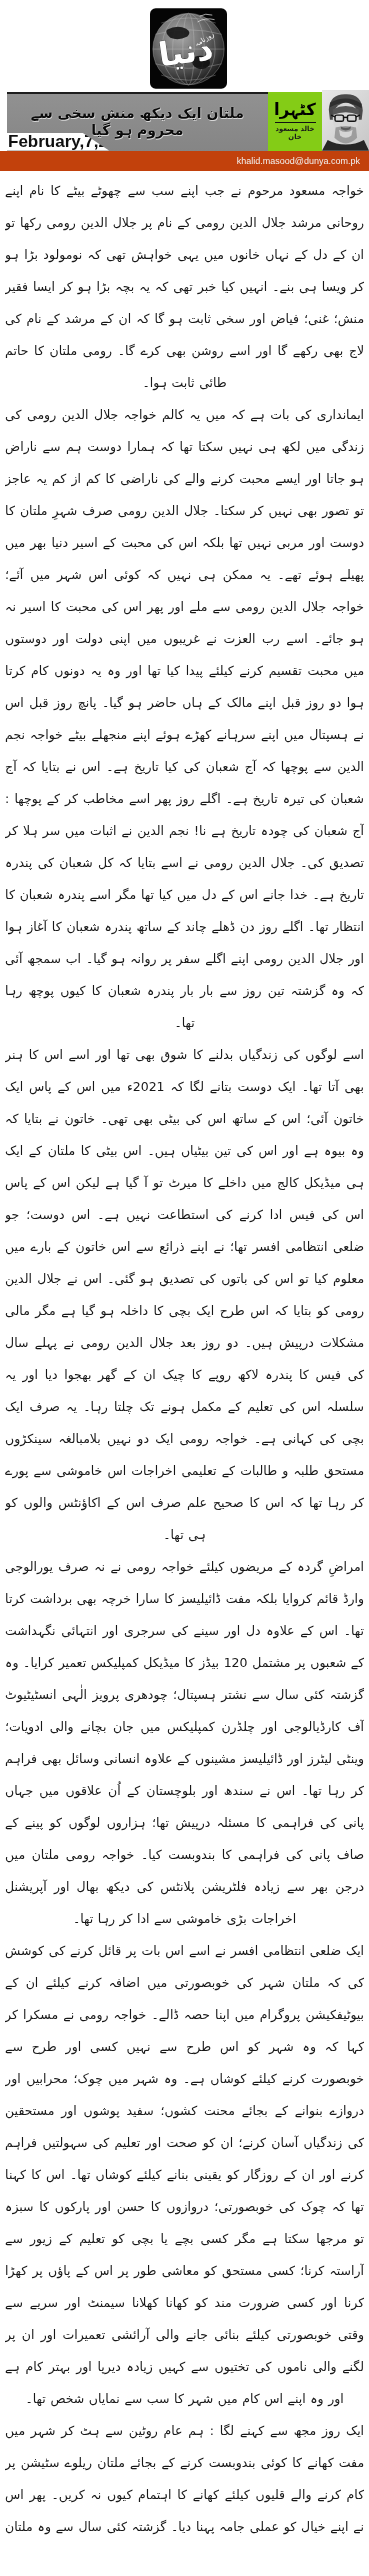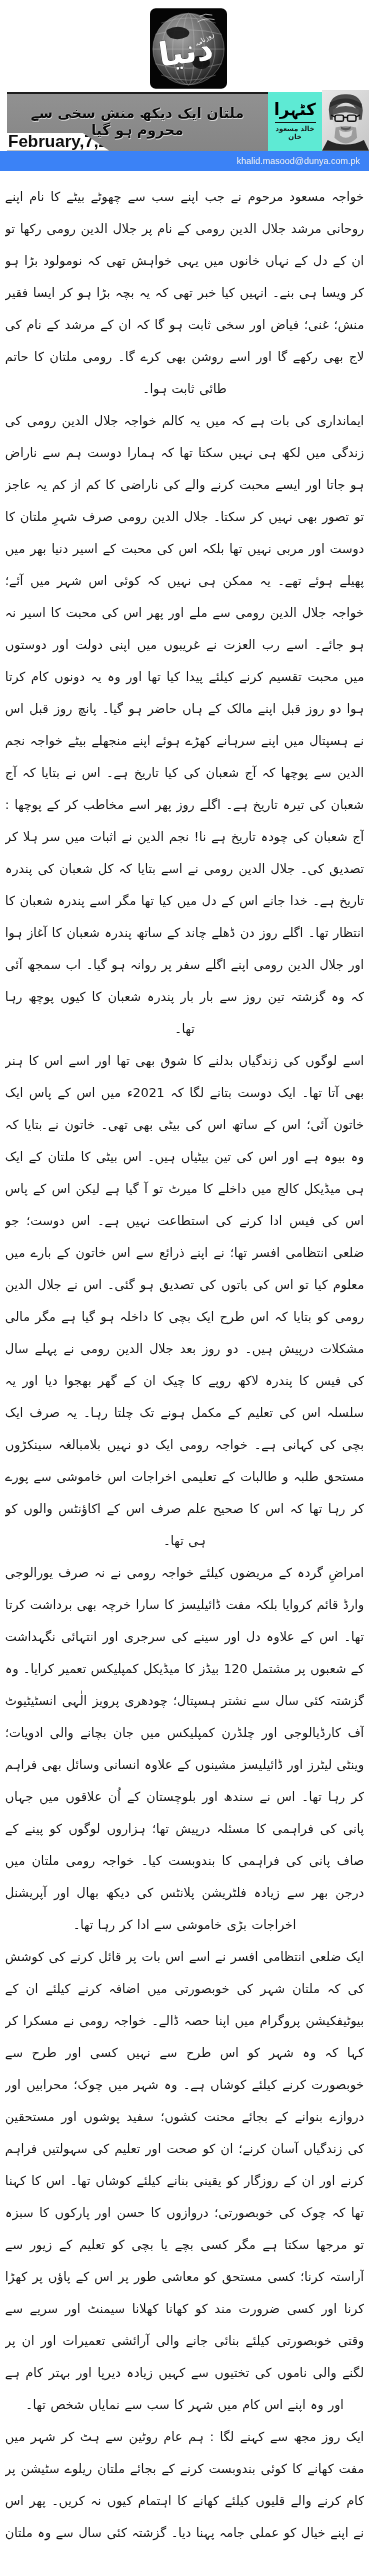--- a/index.html
+++ b/index.html
@@ -28,48 +28,48 @@
     clip-path:polygon(0 0,76% 0,100% 100%,0 100%);
     filter:drop-shadow(0.6px 0.6px 0.6px rgba(0,0,0,.55));
   }
   .date-text{
     font-family:"Liberation Sans","DejaVu Sans",sans-serif;
     font-weight:bold;font-size:17px;color:#101010;line-height:17.6px;
     padding-left:8px;letter-spacing:0px;
   }
   .column-box{
     position:absolute;left:268px;top:92px;width:54px;height:59px;
-    background:#5eead4;text-align:center;
+    background:#84cc16;text-align:center;
   }
   .column-name{
     direction:rtl;font-size:16.5px;font-weight:bold;color:#000;
     margin-top:9px;line-height:18px;
   }
   .column-divider{
     width:41px;height:1.1px;background:#111;margin:2.8px auto 2.3px auto;
   }
   .author-name{
     direction:rtl;font-size:6.8px;font-weight:bold;color:#1a1a1a;
   }
   .photo{
     position:absolute;left:322px;top:90px;width:47px;height:61px;
     background:#d9d9d9;overflow:hidden;
   }
   .email-bar{
     position:absolute;left:0;top:151px;width:369px;height:20px;
-    background:#3b82f6;
+    background:#c2410c;
   }
   .email-text{
     font-family:"Liberation Sans","DejaVu Sans",sans-serif;
     color:#f2f2f2;font-size:9px;line-height:20px;text-align:right;
     padding-right:9px;
   }
   
   .article-body{
-    position:absolute;left:5.1px;top:181px;width:359px;height:2374px;
+    position:absolute;left:5.1px;top:175px;width:359px;height:2374px;
     overflow:hidden;
   }
   .article-body p{
     margin:0;direction:rtl;unicode-bidi:embed;
     text-align:justify;text-align-last:center;
     font-size:12.5px;line-height:32px;color:#181818;
     word-spacing:0.6px;
   }
 </style>
 </head>

